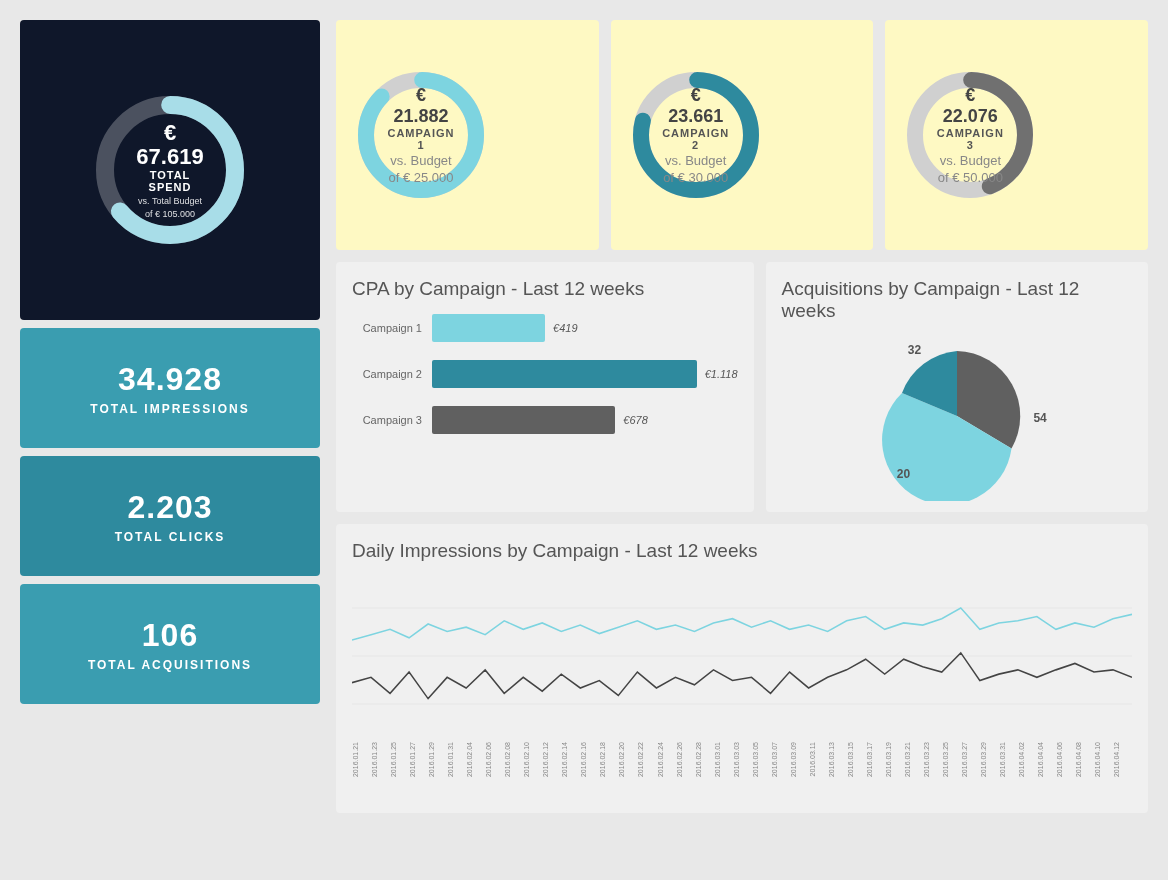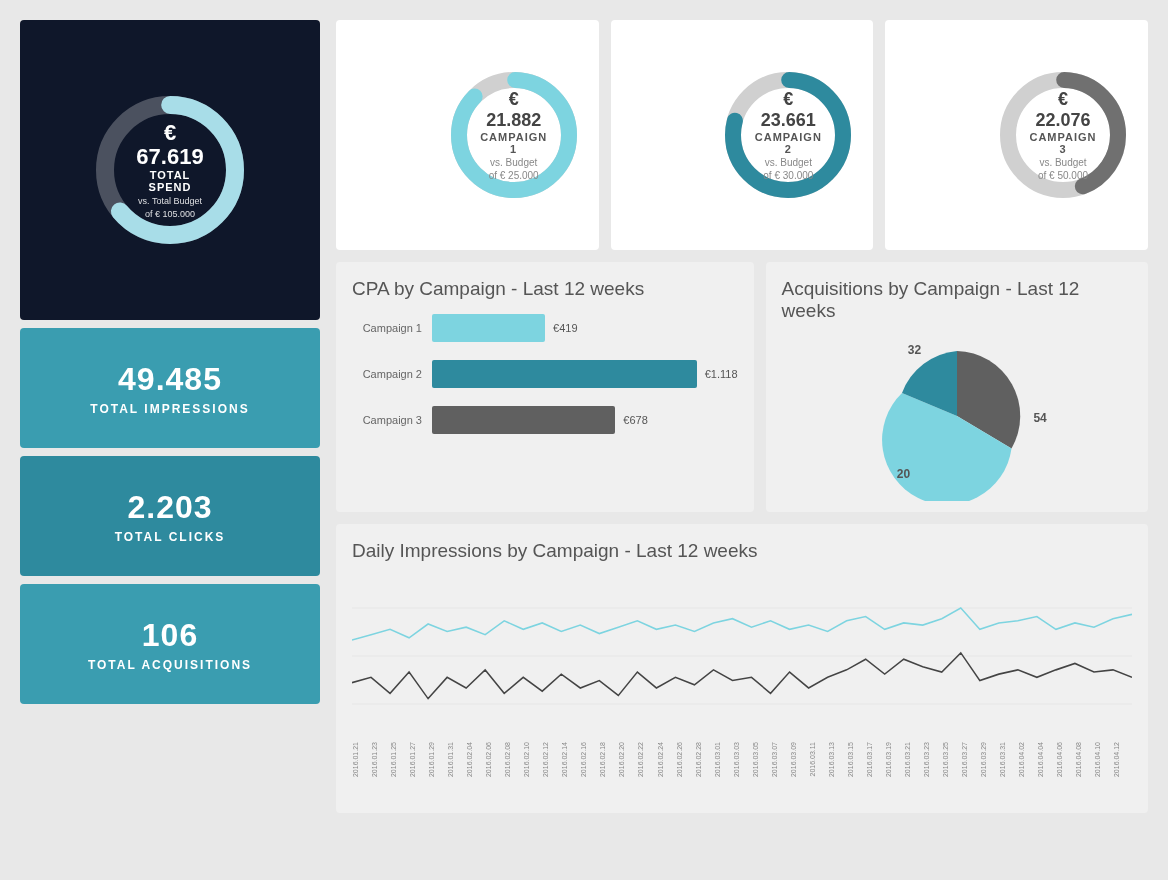--- a/index.html
+++ b/index.html
@@ -102,25 +102,25 @@
       flex-direction: column;
       gap: 12px;
     }
     
     .campaign-cards {
       display: flex;
       gap: 12px;
     }
     .campaign-card {
       flex: 1;
-      background: #ffffff;
+      background: #fef9c3;
       border-radius: 4px;
       display: flex;
       flex-direction: column;
-      align-items: flex-end;
+      align-items: flex-start;
       justify-content: center;
       padding: 15px;
       height: 230px;
     }
     .campaign-donut {
       position: relative;
       width: 140px;
       height: 140px;
     }
     .campaign-donut svg {
@@ -140,21 +140,21 @@
       font-weight: bold;
       color: #444;
     }
     .campaign-name {
       font-size: 11px;
       font-weight: bold;
       letter-spacing: 1px;
       color: #555;
     }
     .campaign-budget {
-      font-size: 10px;
+      font-size: 13px;
       color: #888;
       margin-top: 2px;
     }
     
     .middle-row {
       display: flex;
       gap: 12px;
     }
     .chart-box {
       background: #f0f0f0;
@@ -184,20 +184,21 @@
       font-size: 11px;
       color: #666;
       text-align: right;
       padding-right: 10px;
       flex-shrink: 0;
     }
     .bar-track {
       flex: 1;
       display: flex;
       align-items: center;
+      font-style: italic;
     }
     .bar-fill {
       height: 28px;
       border-radius: 2px;
     }
     .bar-val {
       margin-left: 8px;
       font-size: 11px;
       color: #555;
     }
@@ -255,21 +256,21 @@
         <div class="donut-center-text">
           <div class="donut-main-value">€ 67.619</div>
           <div class="donut-main-label">TOTAL SPEND</div>
           <div class="donut-sub">vs. Total Budget</div>
           <div class="donut-sub">of € 105.000</div>
         </div>
       </div>
     </div>
 
     <div class="stat-box">
-      <div class="stat-value">49.485</div>
+      <div class="stat-value">34.928</div>
       <div class="stat-label">TOTAL IMPRESSIONS</div>
     </div>
     <div class="stat-box stat-box-dark">
       <div class="stat-value">2.203</div>
       <div class="stat-label">TOTAL CLICKS</div>
     </div>
     <div class="stat-box">
       <div class="stat-value">106</div>
       <div class="stat-label">TOTAL ACQUISITIONS</div>
     </div>

